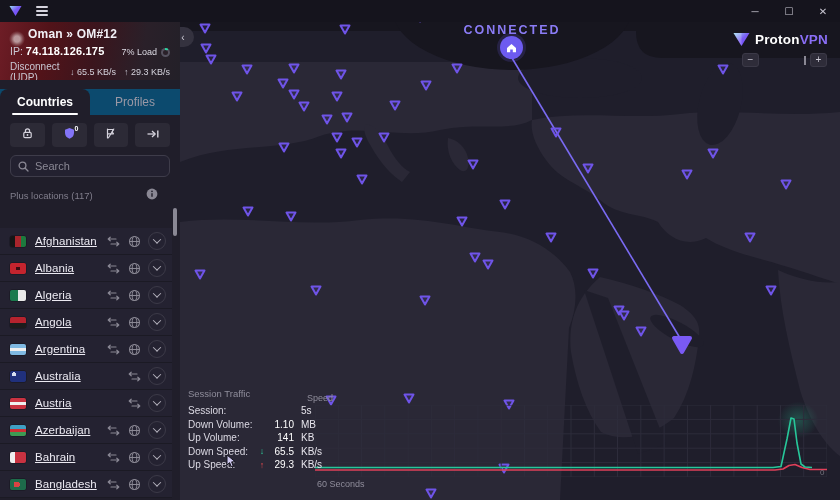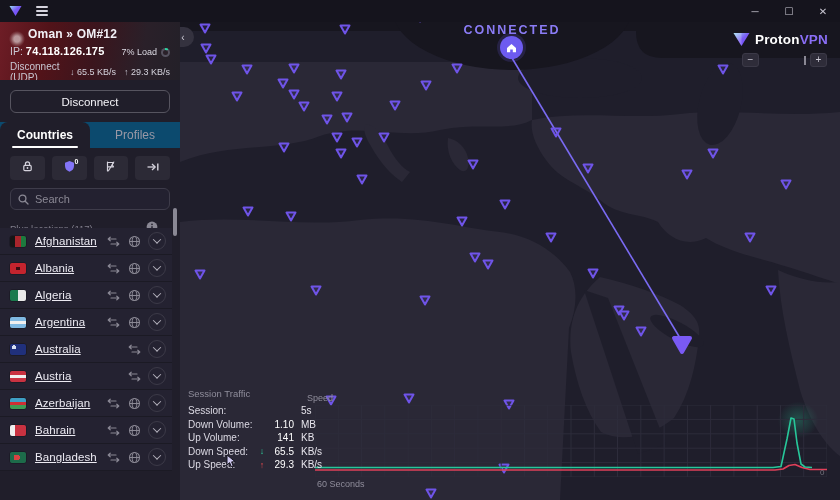--- a/index.html
+++ b/index.html
@@ -131,21 +131,20 @@
           <span class="load-ring"></span>
         </span>
       </div>
       <div class="conn-row3">
         <span>Disconnect (UDP)</span>
         <span class="spd"><span class="arrow-g">↓</span> <span>65.5 KB/s</span></span>
         <span class="spd"><span class="arrow-g">↑</span> <span>29.3 KB/s</span></span>
       </div>
     </div>
 
-    <button id="disconnect-btn">Disconnect</button>
 
     <div id="tabs">
         <div class="tab active">Countries</div>
         <div class="tab">Profiles</div>
       </div>
 
     <div id="quick-settings">
         <div class="qs-btn">
           <span><svg width="13" height="13" viewBox="0 0 13 13">
               <rect x="2.8" y="5.4" width="7.4" height="5.2" rx="1.2" fill="none" stroke="#d5d3dd" stroke-width="1.2"></rect>
@@ -236,20 +235,42 @@
               </svg>
             </span>
             <span class="chev-circle">
               <span class="chev"></span>
             </span>
           </span>
         </div>
         <div class="country-row">
           <span class="flag" style="background: linear-gradient(90deg, rgb(27, 122, 77) 50%, rgb(233, 233, 233) 50%);"></span>
           <span class="country-name">Algeria</span>
+          <span class="row-icons">
+            <span class="row-icon">
+              <svg width="13" height="11" viewBox="0 0 13 11">
+                <path d="M3.2,1.2 L1.2,3 L3.2,4.8 M1.6,3 H9" fill="none" stroke="#8a8894" stroke-width="1.2" stroke-linejoin="round" stroke-linecap="round"></path>
+                <path d="M9.8,6.2 L11.8,8 L9.8,9.8 M11.4,8 H4" fill="none" stroke="#8a8894" stroke-width="1.2" stroke-linejoin="round" stroke-linecap="round"></path>
+              </svg>
+            </span>
+            <span class="row-icon">
+              <svg width="13" height="13" viewBox="0 0 13 13">
+                <circle cx="6.5" cy="6.5" r="5" fill="none" stroke="#8a8894" stroke-width="1.1"></circle>
+                <ellipse cx="6.5" cy="6.5" rx="2.3" ry="5" fill="none" stroke="#8a8894" stroke-width="1"></ellipse>
+                <line x1="1.5" y1="6.5" x2="11.5" y2="6.5" stroke="#8a8894" stroke-width="1"></line>
+              </svg>
+            </span>
+            <span class="chev-circle">
+              <span class="chev"></span>
+            </span>
+          </span>
+        </div>
+        <div class="country-row">
+          <span class="flag" style="background: linear-gradient(rgb(181, 35, 46) 50%, rgb(28, 28, 28) 50%);"></span>
+          <span class="country-name">Angola</span>
           <span class="row-icons">
             <span class="row-icon">
               <svg width="13" height="11" viewBox="0 0 13 11">
                 <path d="M3.2,1.2 L1.2,3 L3.2,4.8 M1.6,3 H9" fill="none" stroke="#8a8894" stroke-width="1.2" stroke-linejoin="round" stroke-linecap="round"></path>
                 <path d="M9.8,6.2 L11.8,8 L9.8,9.8 M11.4,8 H4" fill="none" stroke="#8a8894" stroke-width="1.2" stroke-linejoin="round" stroke-linecap="round"></path>
               </svg>
             </span>
             <span class="row-icon">
               <svg width="13" height="13" viewBox="0 0 13 13">
                 <circle cx="6.5" cy="6.5" r="5" fill="none" stroke="#8a8894" stroke-width="1.1"></circle>

